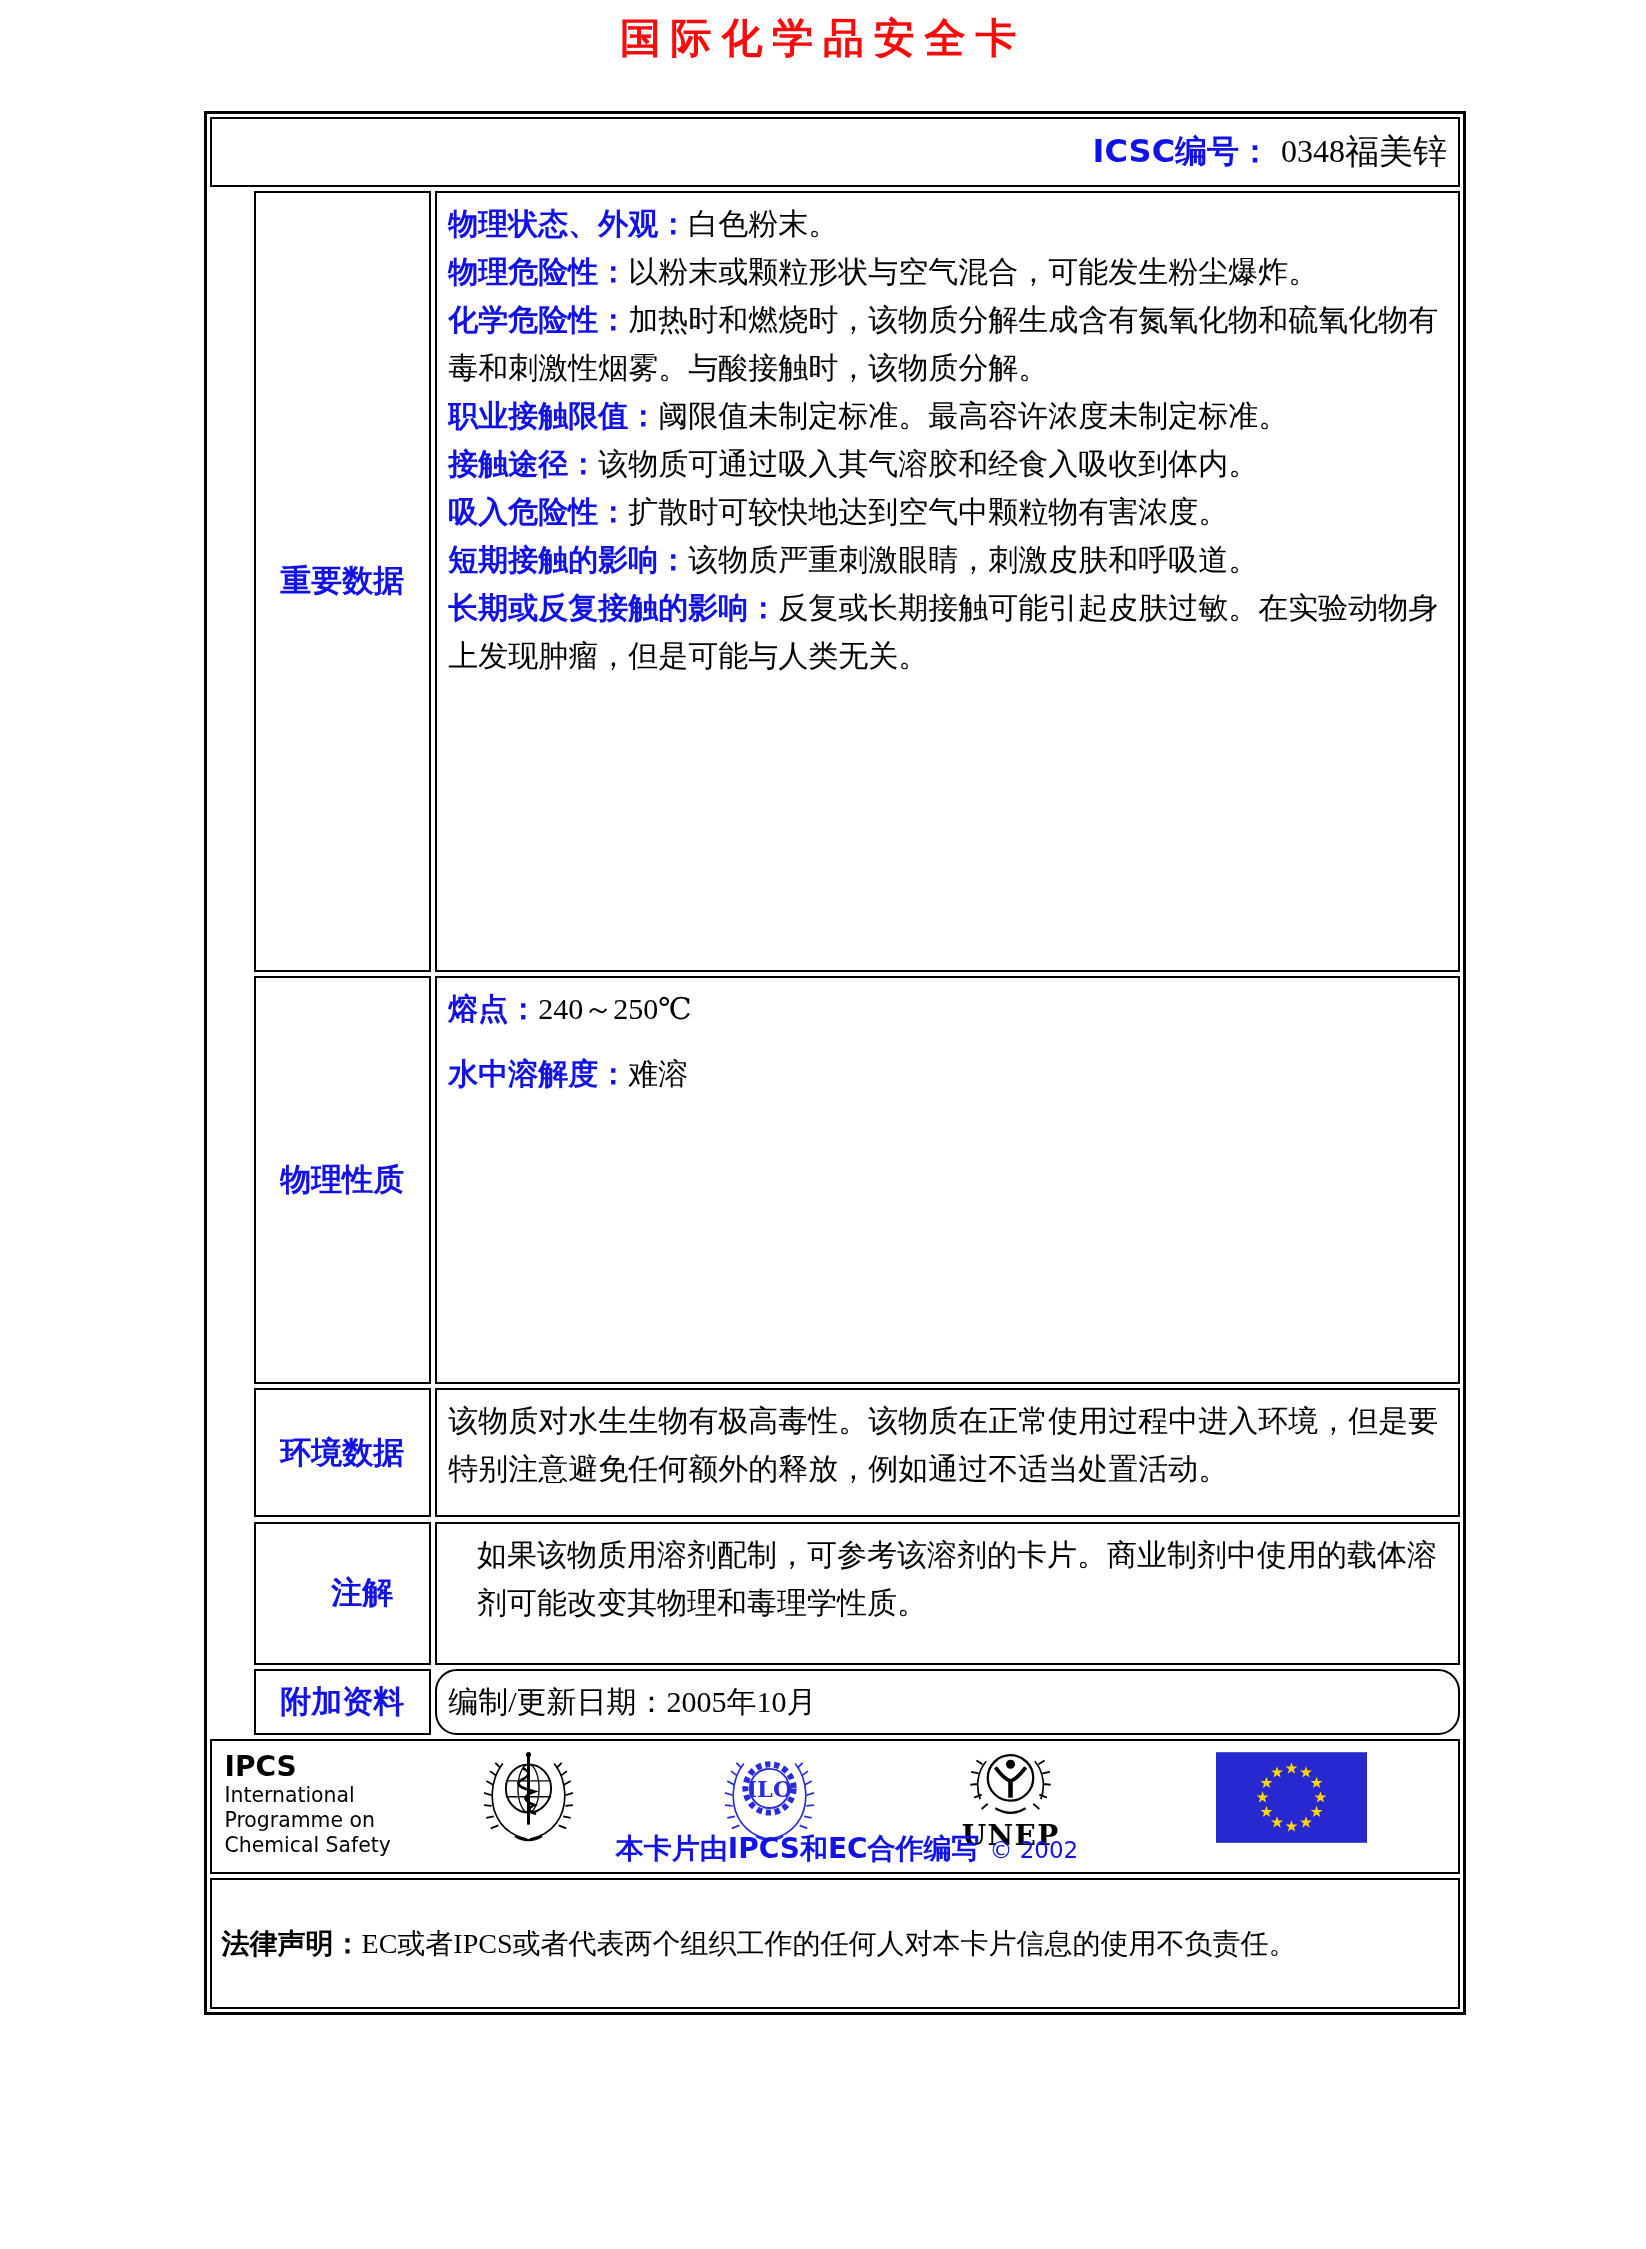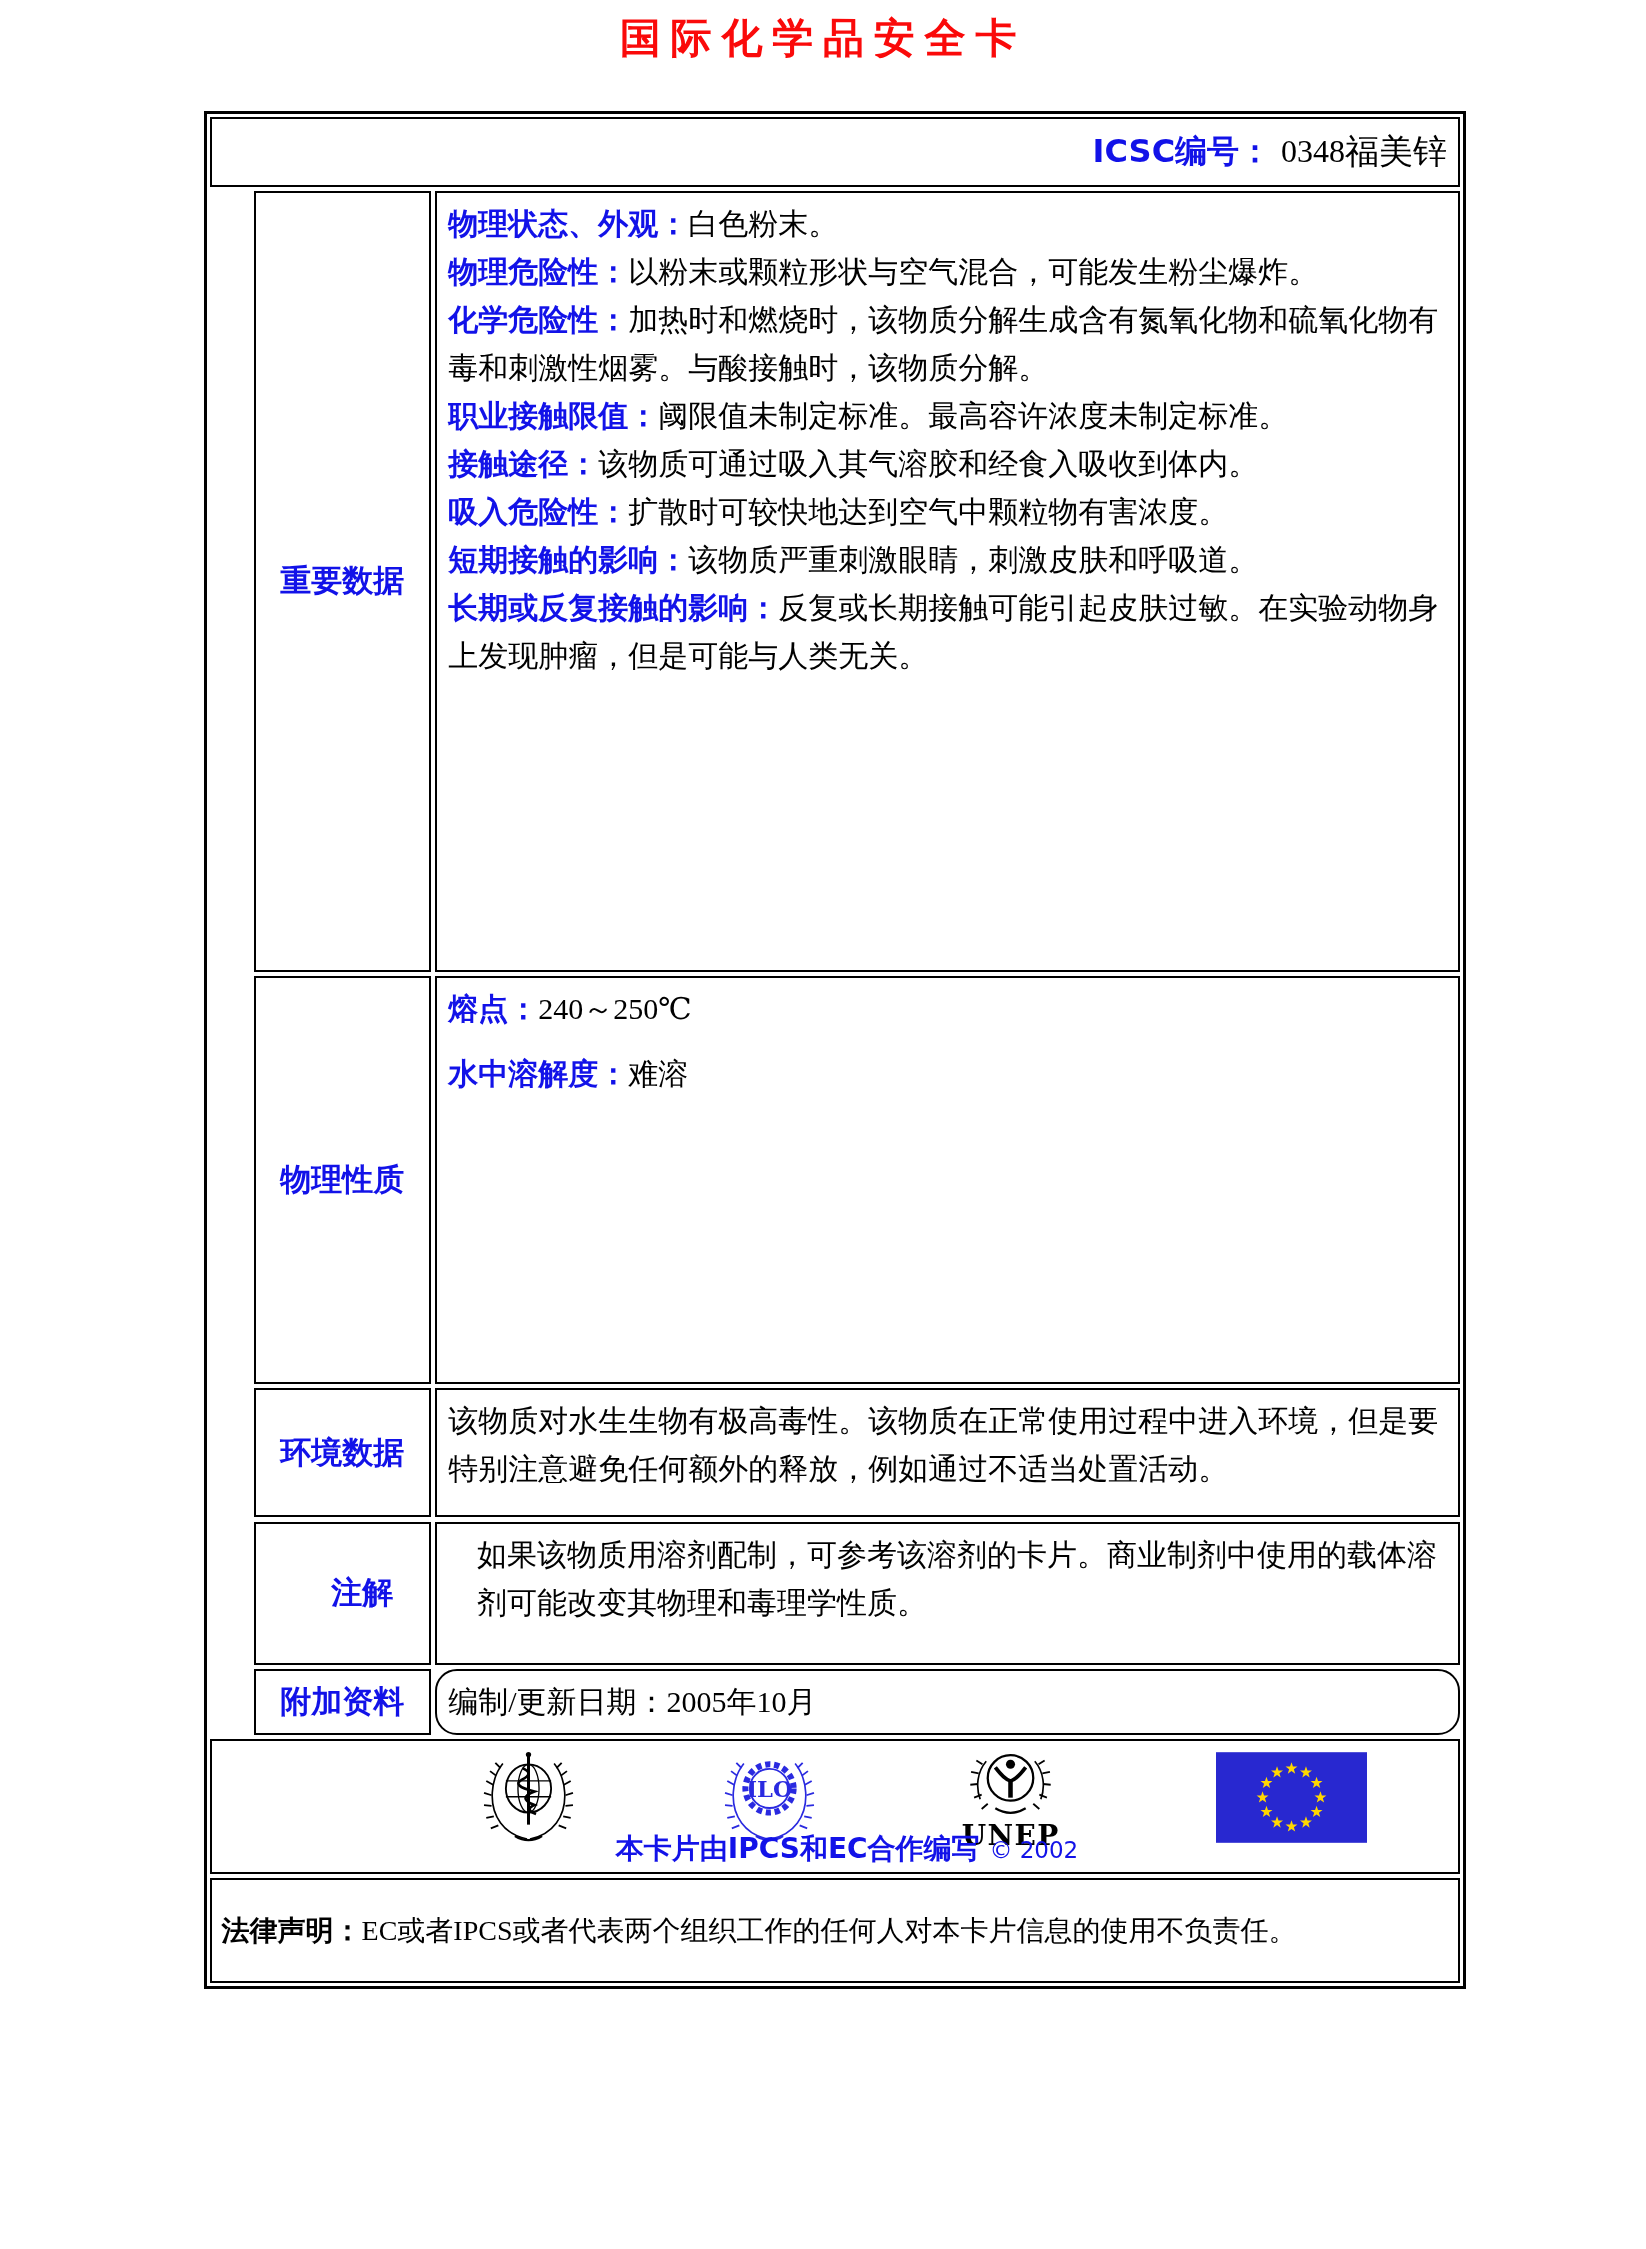--- a/index.html
+++ b/index.html
@@ -23,21 +23,21 @@
                  padding:0 11.3px;height:70px;}
   .hdr-left{font-size:32px;}
   .hdr-left .v{margin-left:9.8px;}
   .chem-name{font-size:34px;}
   .h-important{height:781px;}
   .h-physical{height:408px;}
   .h-env{height:129px;}
   .h-notes{height:143px;padding-left:40px;}
   .h-add{height:66px;}
   .h-logos{height:135px;}
-  .h-legal{height:105px;}
+  .h-legal{height:131px;}
   .phys-line{margin-bottom:17px;}
   .sup{vertical-align:super;font-size:19.7px;line-height:0;}
   .add-cell{display:flex;align-items:flex-end;border-radius:22px;}
   .logos-cell{flex:1;position:relative;padding:0;}
   .ipcs-block{position:absolute;left:12.7px;top:9.8px;
               font-family:"DejaVu Sans","Liberation Sans",sans-serif;color:#000;}
   .ipcs-acronym{font-size:28px;font-weight:bold;line-height:32px;}
   .ipcs-line{font-size:20.4px;line-height:25px;}
   .logo{position:absolute;top:5.6px;}
   .who-logo{left:260px;}
@@ -112,20 +112,26 @@
     <div class="row">
       <div class="cell label-cell h-add">附加资料</div>
       <div class="cell content-cell h-add add-cell">
         <span class="v">编制/更新日期：2005年10月</span>
       </div>
     </div>
 
     <div class="row">
       <div class="cell logos-cell h-logos">
 
+        <div class="ipcs-block">
+          <div class="ipcs-acronym">IPCS</div>
+          <div class="ipcs-line">International</div>
+          <div class="ipcs-line">Programme on</div>
+          <div class="ipcs-line">Chemical Safety</div>
+        </div>
 
         <div class="logo who-logo">
           <svg width="113" height="98" viewBox="0 0 120 130">
             <g stroke="#000" fill="none">
               <ellipse cx="60" cy="55" rx="30" ry="32" stroke-width="2.5"></ellipse>
               <ellipse cx="60" cy="55" rx="14" ry="32" stroke-width="1.8"></ellipse>
               <line x1="30" y1="45" x2="90" y2="45" stroke-width="1.8"></line>
               <line x1="30" y1="66" x2="90" y2="66" stroke-width="1.8"></line>
               <line x1="60" y1="12" x2="60" y2="103" stroke-width="4"></line>
               <path d="M52,28 q16,7 0,15 q-16,8 16,16 q-24,9 0,18 q-14,6 2,12" stroke-width="3.5"></path>

